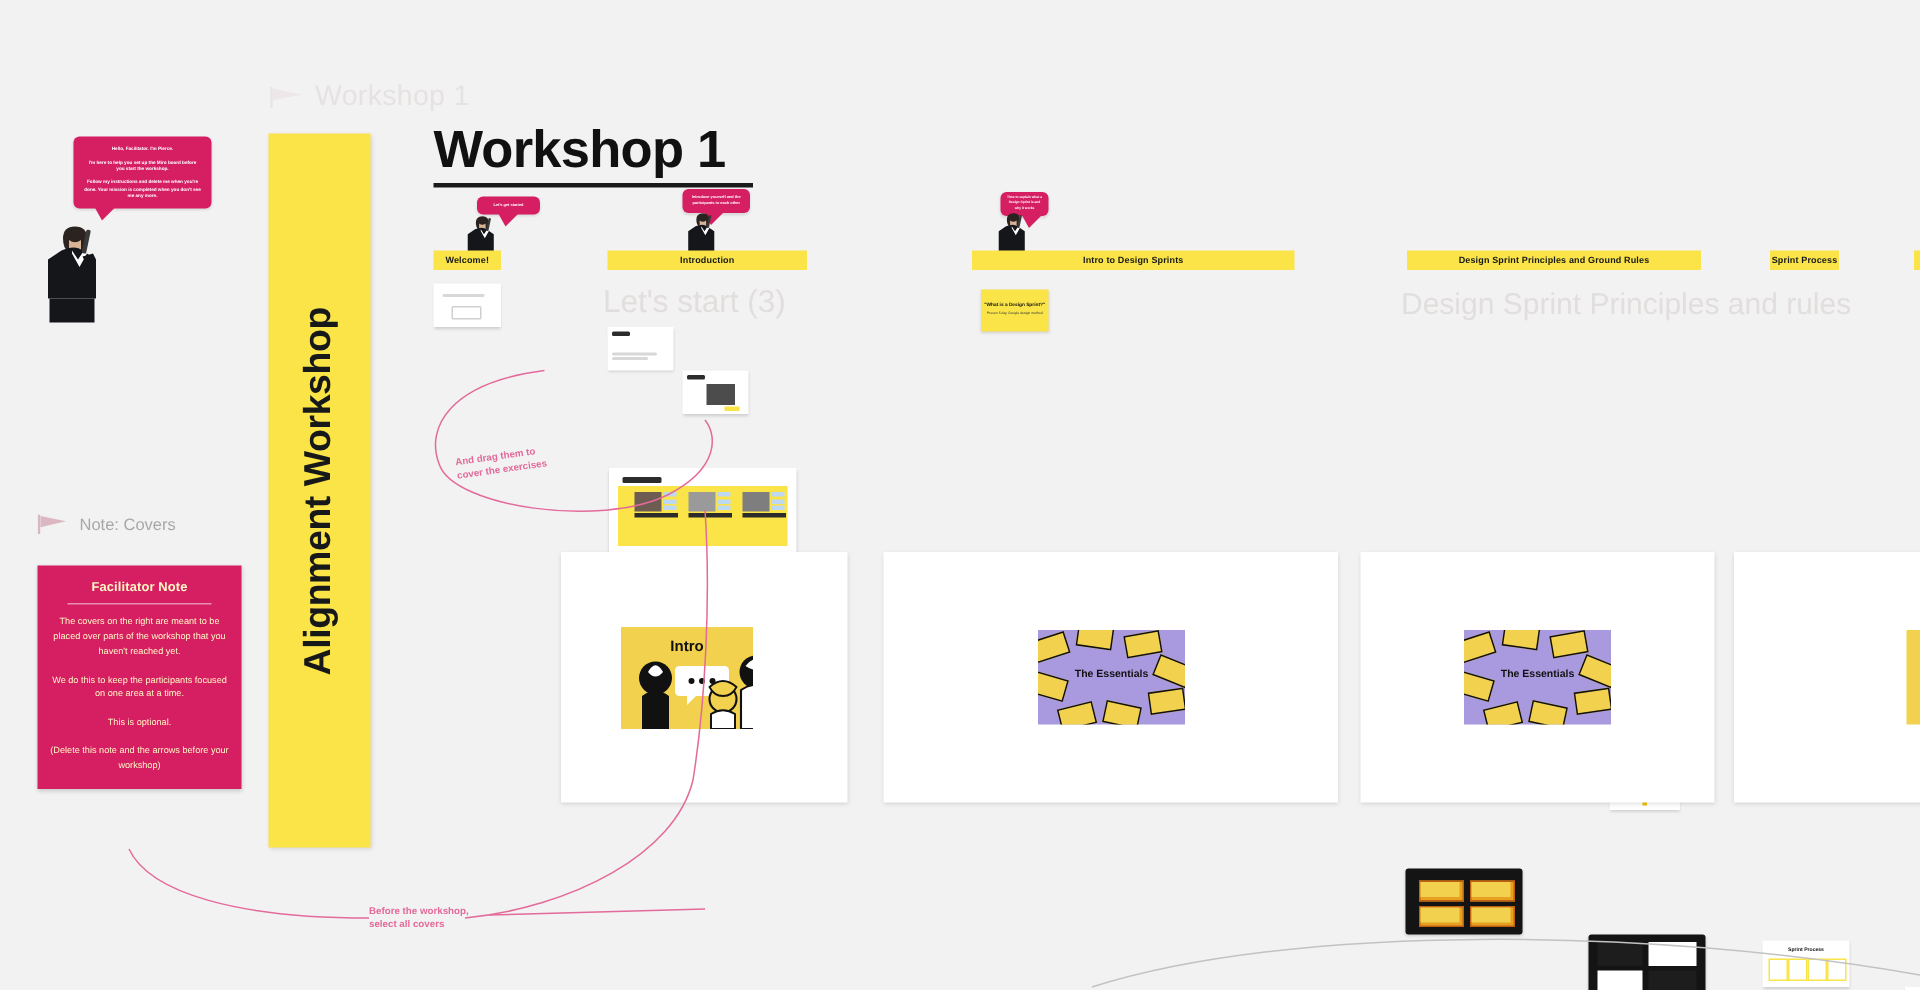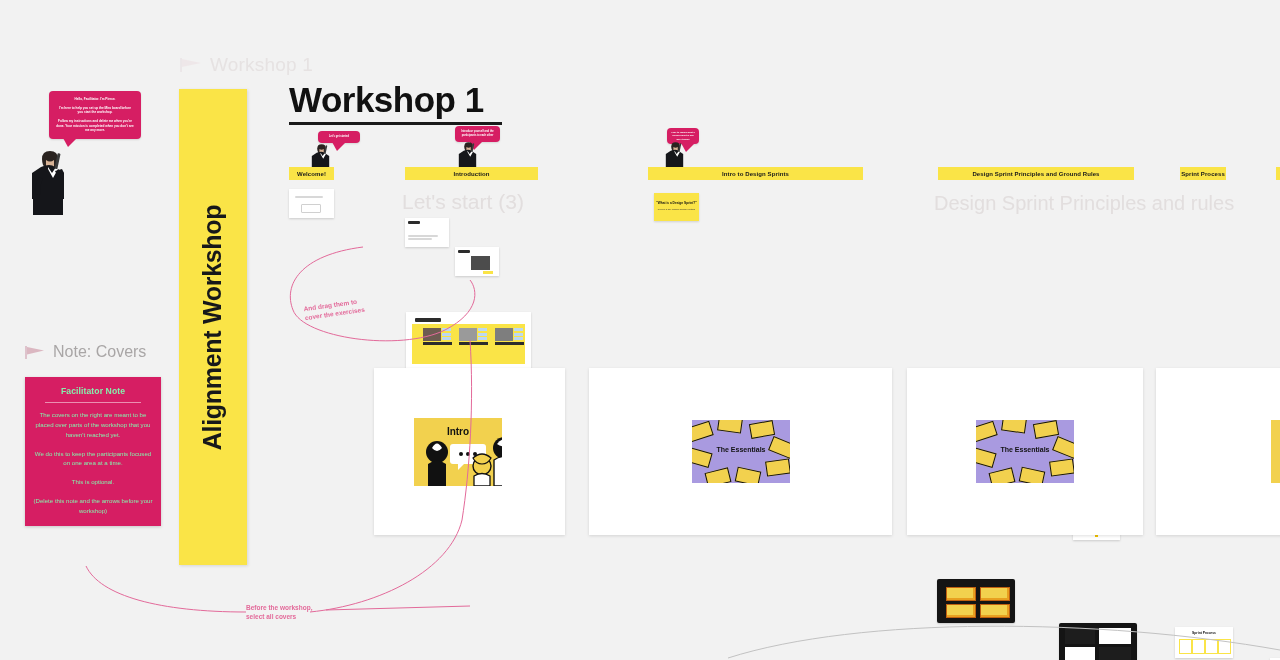--- a/index.html
+++ b/index.html
@@ -75,32 +75,32 @@
   .intro-art .lbl{position:absolute;left:0;right:0;top:8px;text-align:center;font-size:10px;font-weight:700;color:#111;}
   .essentials-art{width:98px;height:63px;background:#a99ae0;position:relative;overflow:hidden;}
   .essentials-art .lbl{position:absolute;left:0;right:0;top:26px;text-align:center;font-size:7px;font-weight:700;color:#111;}
   .sticky{position:absolute;background:#f2d14e;border:.6px solid #111;}
 
   
   .anno{color:#e36a9a;font-size:6.5px;line-height:1.45;font-weight:600;}
 
   
   #facilitator-note{
-    left:25px;top:377px;width:120px;background:#d61e63;color:#86efac;
+    left:25px;top:377px;width:120px;background:#d61e63;color:#fef9c3;
     box-shadow:0 1px 3px rgba(0,0,0,.18);padding:9px 8px 10px;
     text-align:center;
   }
   #facilitator-note .ttl{font-size:8.6px;font-weight:700;letter-spacing:.1px;}
   #facilitator-note hr{border:0;border-top:1px solid rgba(255,255,255,.5);margin:6px 12px 7px;}
   #facilitator-note p{margin:0 0 9px;font-size:6.1px;line-height:1.62;}
   #facilitator-note p:last-child{margin-bottom:0;}
 
   #note-covers-label{left:25px;top:343px;display:flex;align-items:center;gap:8px;}
   #note-covers-label .flag{width:20px;height:13px;}
-  #note-covers-label .txt{font-size:16px;color:#a9a6a6;}
+  #note-covers-label .txt{font-size:11px;color:#a9a6a6;}
 
   
   .ghost{color:#e2dede;font-weight:400;white-space:nowrap;}
 </style>
 </head>
 <body>
 
 <div class="canvas">
 
   <div class="abs" id="board-label">

